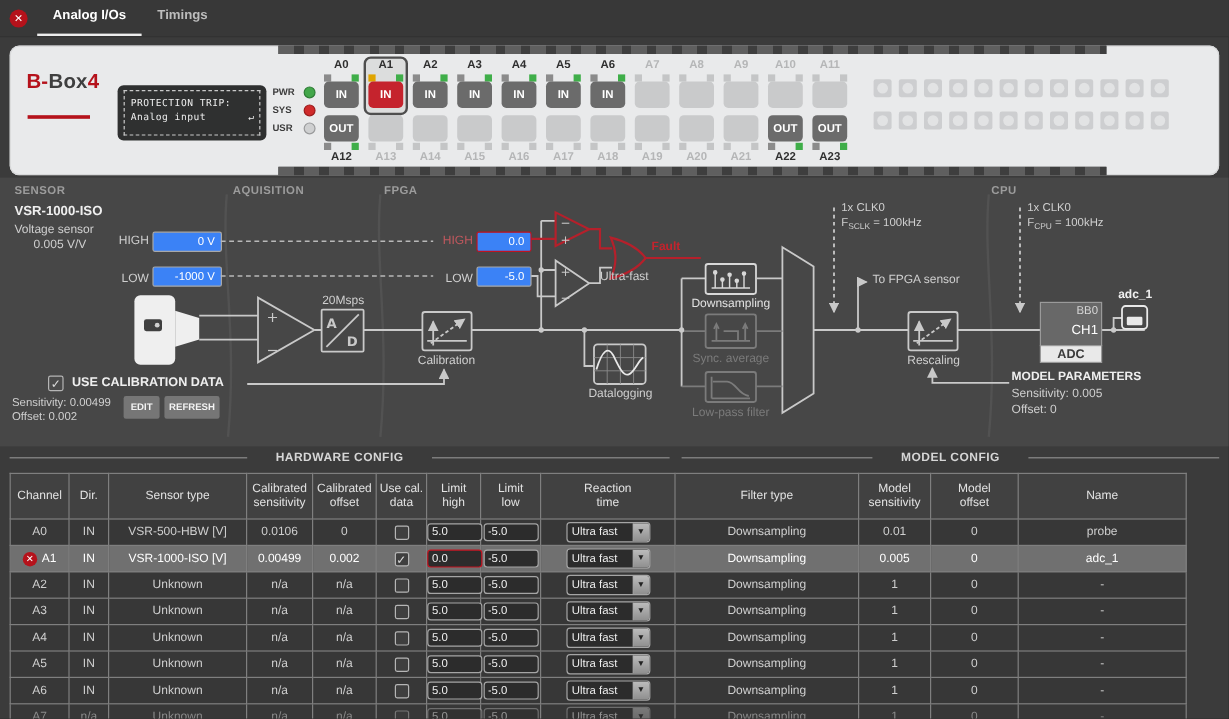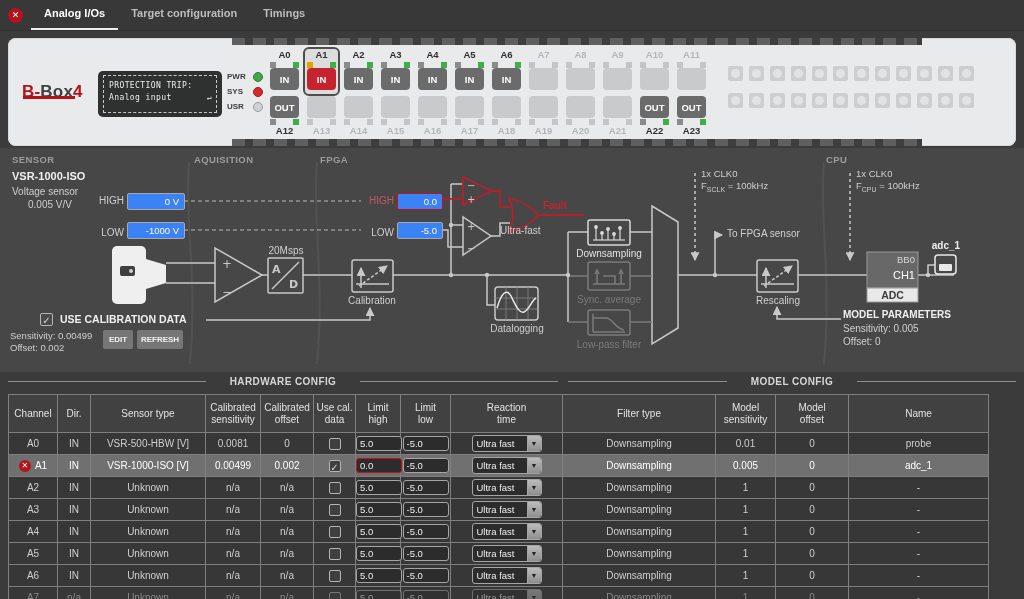--- a/index.html
+++ b/index.html
@@ -15,21 +15,21 @@
   .tab{padding:0 13px;line-height:27px;font-size:11px;font-weight:bold;color:#bdbdbd;
        border-bottom:2px solid transparent;}
   .tab.active{color:#fff;border-bottom-color:#ededed;}
 
   
   .device{position:absolute;left:8px;top:38px;width:1008px;height:108px;background:#e9eaeb;
           border-radius:8px;box-shadow:inset 0 0 0 1px #d7d8d9;}
   .vent{position:absolute;left:224px;width:690px;height:7px;background:#3e3e3e;
         background-image:repeating-linear-gradient(90deg,#5f5f5f 0 13px,#3e3e3e 13px 21px);}
   .vent.top{top:0;} .vent.bot{bottom:0;}
-  .logo{position:absolute;left:14px;top:44px;font-size:17px;font-weight:bold;letter-spacing:.2px;}
+  .logo{position:absolute;left:14px;top:20px;font-size:17px;font-weight:bold;letter-spacing:.2px;}
   .logo .r{color:#b5121b;} .logo .d{color:#3f3f3f;}
   .logo-line{position:absolute;left:15px;top:58px;width:52px;height:3px;background:#b5121b;}
   .lcd{position:absolute;left:90px;top:33px;width:124px;height:46px;background:#2f3030;border-radius:5px;}
   .lcd-inner{position:absolute;inset:4px 5px;border:1px dashed #c9c9c9;color:#ededed;
              font-family:"DejaVu Sans Mono",monospace;font-size:8px;letter-spacing:.4px;
              padding:4px 4px 0 5px;line-height:12px;}
   .lcd-ret{float:right;}
   .leds{position:absolute;left:219px;top:31px;}
   .ledrow{display:flex;align-items:center;height:15px;}
   .ledrow .llab{font-size:8px;font-weight:bold;color:#3c3c3c;width:26px;}
@@ -107,21 +107,20 @@
               border-radius:0 2px 2px 0;}
 </style>
 </head>
 <body>
 
 <div id="app">
 
   <div class="tabbar">
     <div class="closebtn">✕</div>
     <div class="tab active">Analog I/Os</div>
-    <div class="tab">Target configuration</div>
     <div class="tab">Timings</div>
   </div>
 
   <div class="device">
     <div class="vent top"></div>
     <div class="vent bot"></div>
     <div class="logo"><span class="r">B-</span><span class="d">Box</span><span class="r">4</span></div>
     <div class="logo-line"></div>
     <div class="lcd">
       <div class="lcd-inner">
@@ -642,21 +641,21 @@
     <tbody>
 
         <tr>
           <td>
             <div class="chwrap">
               <span>A0</span>
             </div>
           </td>
           <td>IN</td>
           <td>VSR-500-HBW [V]</td>
-          <td>0.0081</td>
+          <td>0.0106</td>
           <td>0</td>
           <td><input type="checkbox" class="cb" style=""></td>
           <td><input class="lim" value="5.0" style=""></td>
           <td><input class="lim" value="-5.0" style=""></td>
           <td>
             <div class="dd">
               <span class="dlab">Ultra fast</span>
               <span class="dd-btn">▼</span>
             </div>
           </td>

